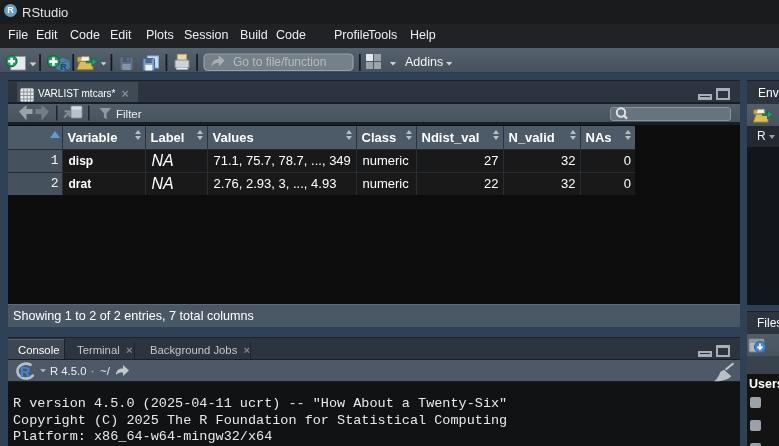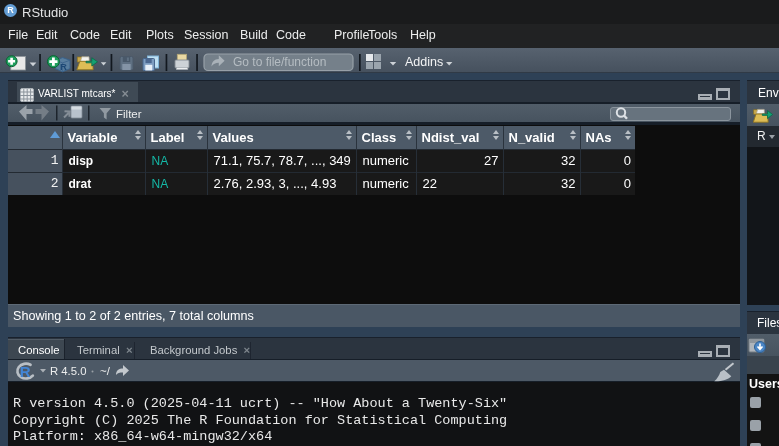--- a/index.html
+++ b/index.html
@@ -24,21 +24,21 @@
 
 #viewer{left:8px;top:125px;width:732px;height:179px;z-index:0;background:#0d0d0d;}
 table{border-collapse:collapse;table-layout:fixed;font-size:12px;}
 th{background:#4d5a68;color:#fff;font-weight:bold;font-size:13px;text-align:left;border-left:1px solid #2a333d;position:relative;padding:0 6px 0 5px;height:23px;}
 td{color:#fff;background:#191919;font-size:13px;border-left:1px solid #262e37;border-top:1px solid #232a32;padding:0 4px 0 6px;height:23px;}
 td.rn{background:#46515e;text-align:right;border-left:none;color:#f2f2f2;font-family:"Liberation Mono",monospace;font-size:13px;padding-right:3px;}
 .sorter{position:absolute;right:4px;top:4px;}
 .sorter i{display:block;width:0;height:0;border-left:3.5px solid transparent;border-right:3.5px solid transparent;}
 .sorter .up{border-bottom:4px solid #b9bfc5;margin-bottom:1.5px;}
 .sorter .dn{border-top:4px solid #b9bfc5;}
-.na{color:#14b8a6;font-weight:normal;font-size:12px;}
+.na{color:#ffffff;font-style:italic;font-weight:normal;font-size:16px;}
 
 #console{left:8px;top:382px;width:732px;height:64px;background:#111214;}
 .ctab{position:absolute;top:0;height:23px;color:#c3c8cc;font-size:11.3px;line-height:23px;}
 #constext{position:absolute;left:13px;top:396px;font-family:"Liberation Mono",monospace;font-size:13.5px;line-height:16.5px;color:#e9e9e9;white-space:pre;}
 </style></head>
 <body>
 <div id="titlebar" class="abs"></div>
 <div id="rlogo" class="abs">R</div>
 <div id="apptitle" class="abs">RStudio</div>
 <div id="menubar" class="abs"></div>
@@ -202,21 +202,21 @@
         <td style="text-align:right">27</td>
         <td style="text-align:right">32</td>
         <td style="text-align:right">0</td>
       </tr>
 <tr>
         <td class="rn">2</td>
         <td style="font-weight:bold;font-size:12px">drat</td>
         <td class="na">NA</td>
         <td>2.76, 2.93, 3, ..., 4.93</td>
         <td>numeric</td>
-        <td style="text-align:left">22</td>
+        <td style="text-align:right">22</td>
         <td style="text-align:right">32</td>
         <td style="text-align:right">0</td>
       </tr>
 </tbody>
   </table>
 
 <div class="abs" style="left:8px;top:304px;width:732px;height:23px;background:#4a5765;border-top:1px solid #5d6975;"></div>
 <span class="abs" style="left:13px;top:308.5px;color:#fff;font-size:12.6px;">Showing 1 to 2 of 2 entries, 7 total columns</span>
 
 <div class="tabstrip" style="left:8px;top:337px;width:732px;height:23px;"></div>

